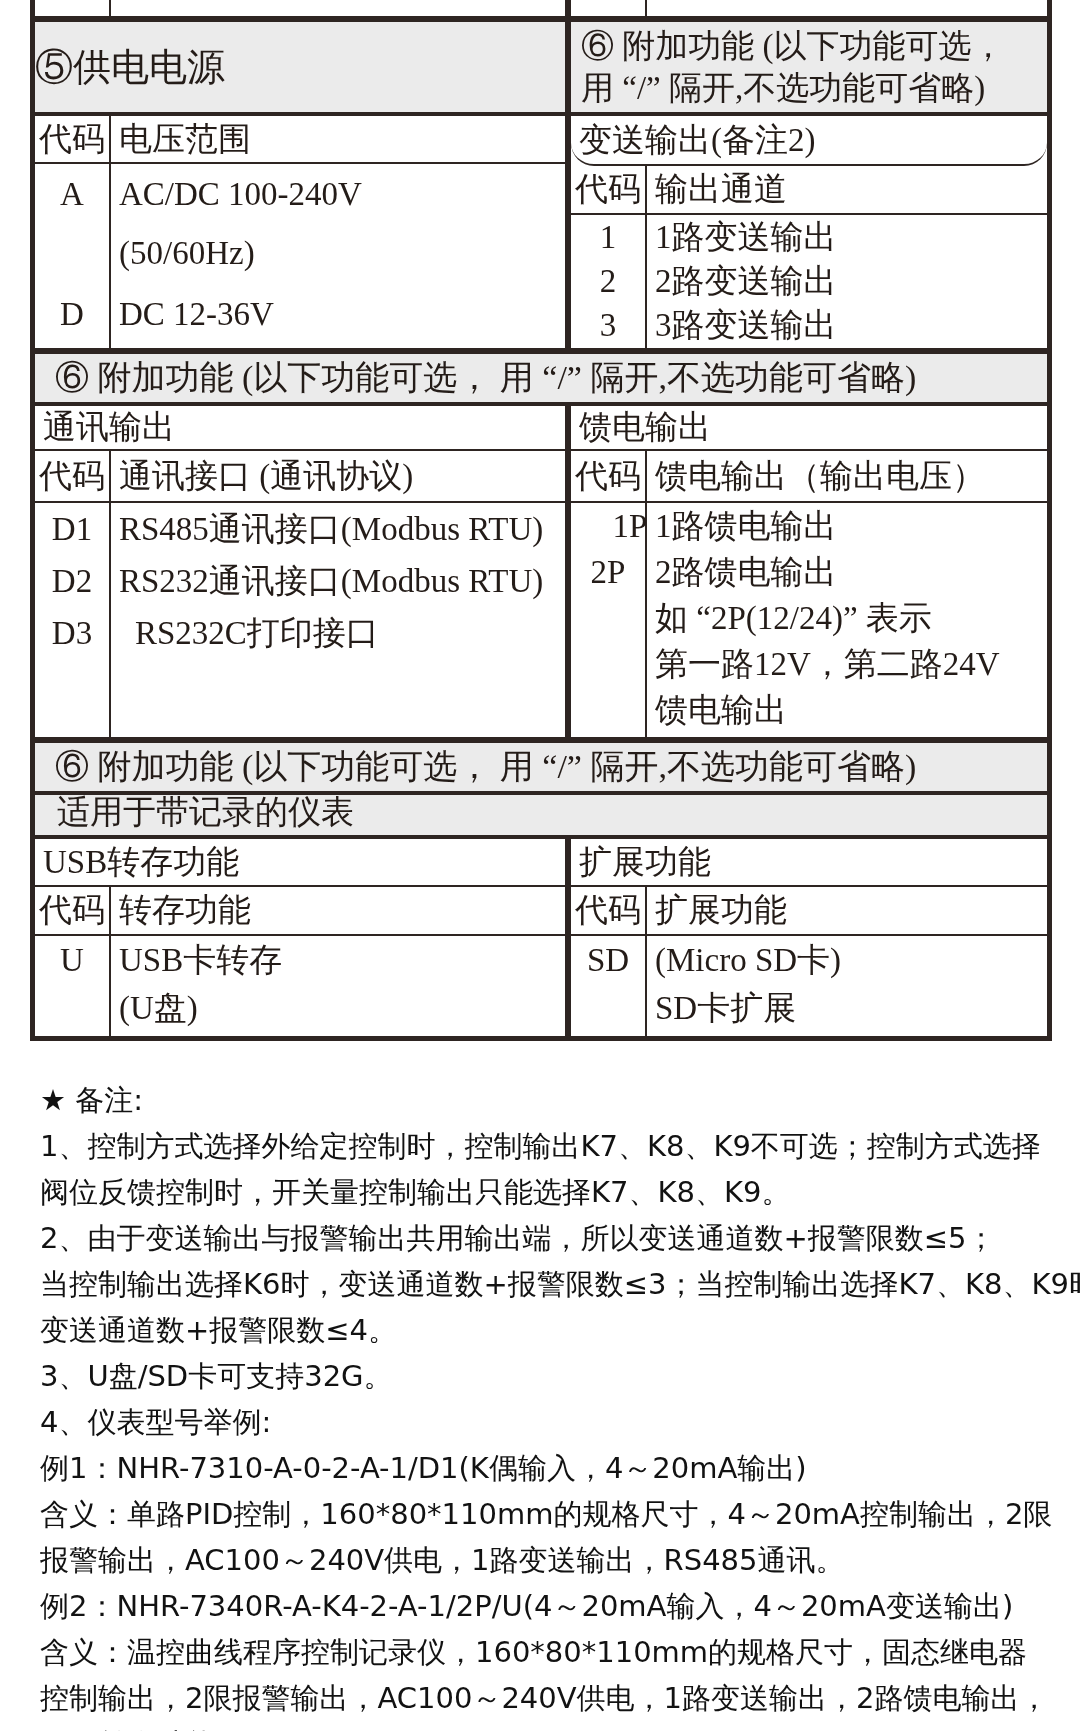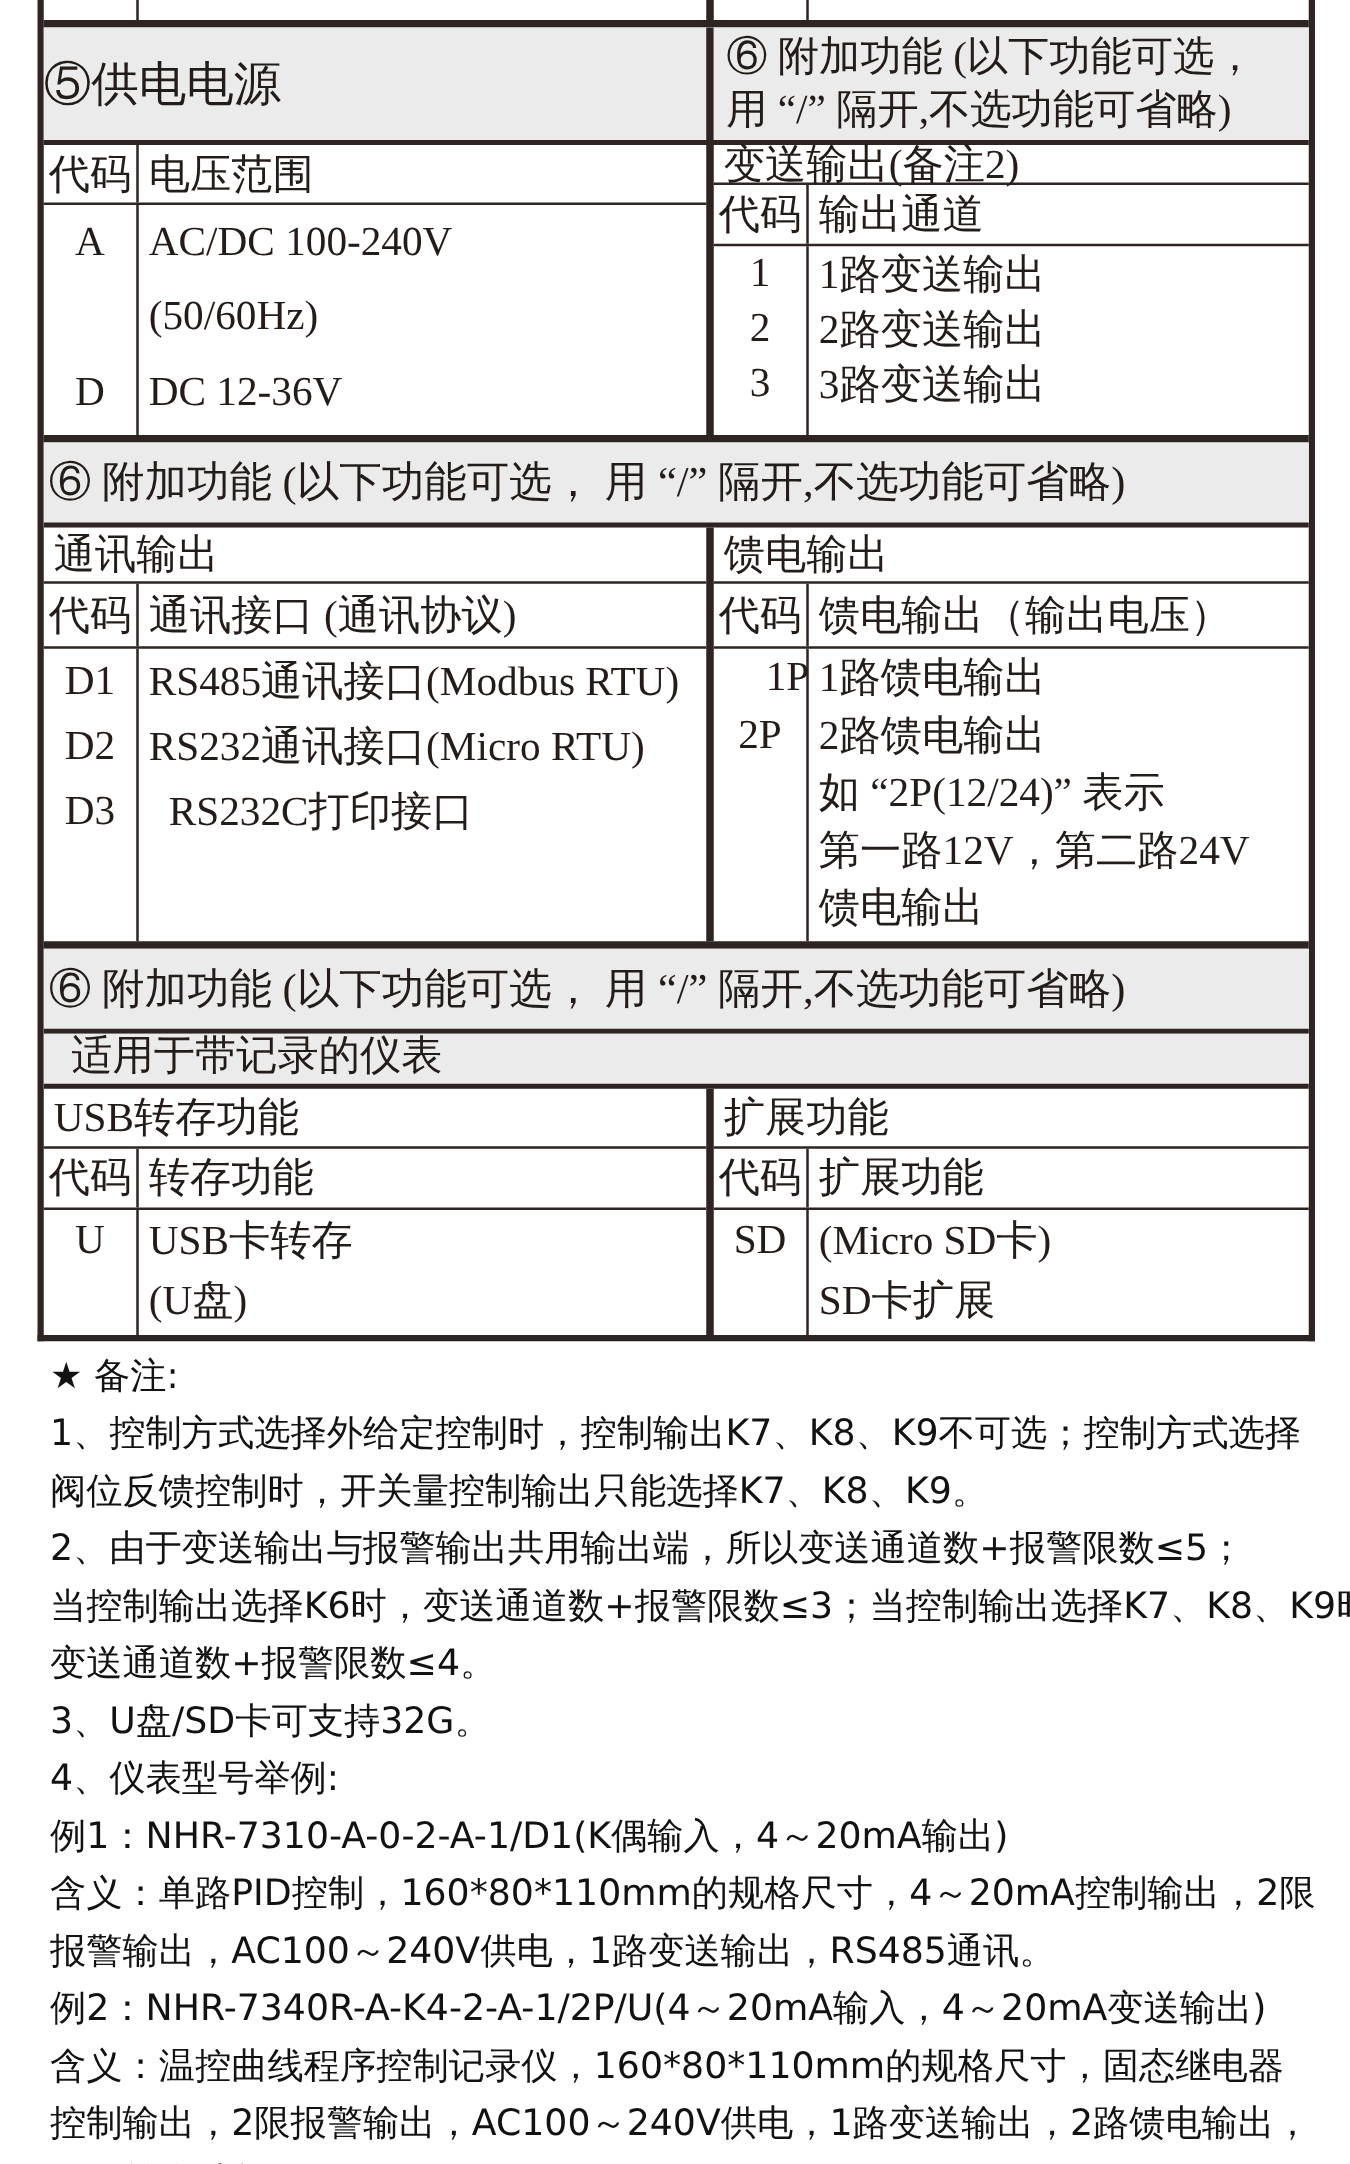--- a/index.html
+++ b/index.html
@@ -42,33 +42,33 @@
   .p1{width:76px;border-right:2px solid var(--border);}
   .p2{width:460px;border-right:6px solid var(--border);}
   .p3{width:76px;border-right:2px solid var(--border);}
   .p4{flex:1;}
   
   .s1-head{height:94px;}
   .s1-head .half-l{justify-content:center;font-size:38px;}
   .s1-head .half-r{justify-content:center;padding-left:10px;font-size:33px;line-height:42px;}
   
   .h48{height:48px;}
-  .h46{height:32px;}
+  .h46{height:50px;border-radius:23px;}
   .h49{height:49px;}
   .h45{height:45px;}
   .h52{height:52px;}
   .title-cell{padding-left:8px;display:flex;align-items:center;}
   
   .body-block{flex:1;display:flex;}
   .body-codes{width:76px;border-right:2px solid var(--border);text-align:center;flex-shrink:0;}
   .body-descs{flex:1;padding-left:8px;overflow:hidden;}
   .bl{display:flex;align-items:center;white-space:nowrap;}
   .bl-c{justify-content:center;}
   
-  .wide-head{height:68px;display:flex;align-items:center;padding-left:4px;font-size:34px;}
+  .wide-head{height:52px;display:flex;align-items:center;padding-left:20px;font-size:34px;}
   .scope-row{height:44px;display:flex;align-items:flex-end;padding-left:22px;font-size:33px;}
   
   .notes{
     position:absolute;left:40px;top:1078px;width:1010px;
     font-family:"DejaVu Sans","Liberation Sans",sans-serif;
     font-size:29px;color:var(--note-text);
   }
   .notes .nline{height:46px;display:flex;align-items:center;white-space:nowrap;}
 </style>
 </head>
@@ -150,21 +150,21 @@
         <div class="dcol">通讯接口 (通讯协议)</div>
       </div>
       <div class="body-block">
         <div class="body-codes">
           <div class="bl bl-c" style="height:52px;">D1</div>
           <div class="bl bl-c" style="height:52px;">D2</div>
           <div class="bl bl-c" style="height:52px;">D3</div>
         </div>
         <div class="body-descs">
           <div class="bl" style="height:52px;">RS485通讯接口(Modbus RTU)</div>
-          <div class="bl" style="height:52px;">RS232通讯接口(Micro RTU)</div>
+          <div class="bl" style="height:52px;">RS232通讯接口(Modbus RTU)</div>
           <div class="bl" style="height:52px;margin-left:16px;">RS232C打印接口</div>
         </div>
       </div>
     </div>
     <div class="half-r">
       <div class="title-cell h45 bb2">
         <span>馈电输出</span>
       </div>
       <div class="cell-row h52 bb2">
         <div class="ccol" style="height:100%;display:flex;align-items:center;justify-content:center;">代码</div>

